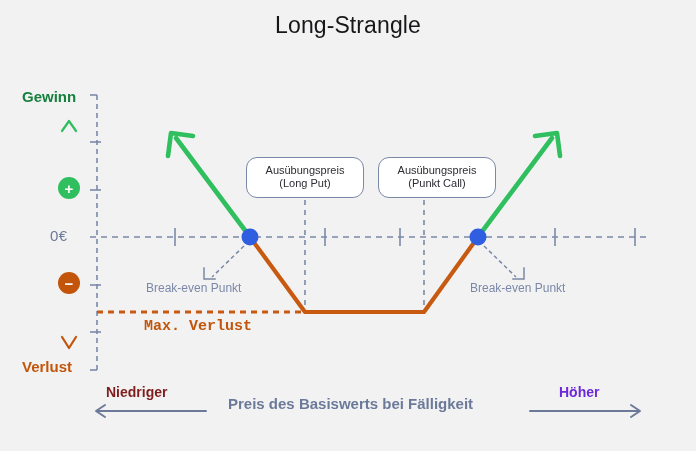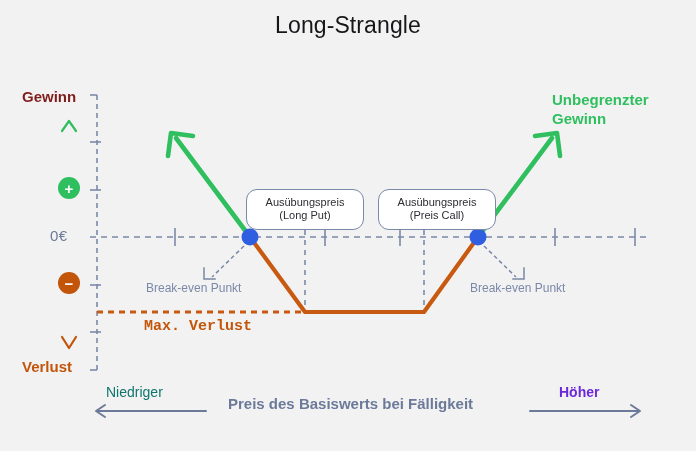--- a/index.html
+++ b/index.html
@@ -14,50 +14,49 @@
   #stage svg.layer{position:absolute;left:0;top:0;width:696px;height:451px;overflow:visible;}
 
   .chart-title{
     position:absolute;left:0;top:12px;width:696px;
     text-align:center;
     font-size:23px;color:#17171a;letter-spacing:.1px;
   }
 
   .lbl{position:absolute;white-space:nowrap;}
 
-  .lbl-gewinn{left:22px;top:88px;font-size:15px;font-weight:bold;color:#7f1d1d;}
+  .lbl-gewinn{left:22px;top:88px;font-size:15px;font-weight:bold;color:#15803d;}
   .lbl-verlust{left:22px;top:358px;font-size:15px;font-weight:bold;color:#c2550a;text-align:right;}
   .lbl-zero{left:50px;top:227px;font-size:15px;color:#6c7a99;letter-spacing:.3px;}
   .lbl-maxloss{left:144px;top:318px;font-size:15px;font-weight:bold;color:#c2550a;font-family:Liberation Mono, monospace;}
 
   .lbl-unlimited{
     left:552px;top:90px;width:140px;
     font-size:15px;font-weight:bold;color:#2fbf5f;line-height:19px;
     white-space:normal;
   }
 
   .lbl-be{font-size:12px;color:#7b89a8;}
   .lbl-be-left{left:146px;top:281px;}
   .lbl-be-right{left:470px;top:281px;}
 
-  .lbl-axis-lower{left:106px;top:384px;font-size:14px;font-weight:normal;color:#0f766e;}
+  .lbl-axis-lower{left:106px;top:384px;font-size:14px;font-weight:bold;color:#7f1d1d;}
   .lbl-axis-higher{left:559px;top:384px;font-size:14px;font-weight:bold;color:#6d28d9;}
   .lbl-axis-main{left:228px;top:395px;font-size:15px;font-weight:bold;color:#6c7a99;}
 
   .callout{
     position:absolute;
     background:#ffffff;
     border:1.4px solid #7b89a8;
     border-radius:11px;
     text-align:center;
     font-size:11px;color:#2d2d33;
     line-height:13px;
     padding:6px 10px 7px 10px;
     box-sizing:border-box;
-    margin-top:32px;
   }
   .callout-put{left:246px;top:157px;width:118px;}
   .callout-call{left:378px;top:157px;width:118px;}
   .callout .c2{display:block;}
 
   .badge{
     position:absolute;width:22px;height:22px;border-radius:50%;
     color:#ffffff;font-size:15px;font-weight:bold;
     display:flex;align-items:center;justify-content:center;
     line-height:1;
@@ -155,33 +154,32 @@
     <circle cx="478" cy="237" r="8.5" fill="#2f5fe0"></circle>
   </svg>
 
   <div class="lbl lbl-gewinn">Gewinn</div>
   <div class="lbl lbl-verlust">Verlust</div>
   <div class="lbl lbl-zero">0€</div>
 
   <div class="badge badge-plus">+</div>
   <div class="badge badge-minus">−</div>
 
-  <div class="lbl lbl-unlimited">Unbegrenzter Gewinn</div>
   <div class="lbl lbl-maxloss">Max. Verlust</div>
 
   <div class="lbl lbl-be lbl-be-left">Break-even Punkt</div>
   <div class="lbl lbl-be lbl-be-right">Break-even Punkt</div>
 
   <div class="callout callout-put">
     <span class="c1">Ausübungspreis</span>
     <span class="c2">(Long Put)</span>
   </div>
 
   <div class="callout callout-call">
     <span class="c1">Ausübungspreis</span>
-    <span class="c2">(Preis Call)</span>
+    <span class="c2">(Punkt Call)</span>
   </div>
 
   <div class="lbl lbl-axis-lower">Niedriger</div>
   <div class="lbl lbl-axis-higher">Höher</div>
   <div class="lbl lbl-axis-main">Preis des Basiswerts bei Fälligkeit</div>
 
 </div>
 
 </body></html>

